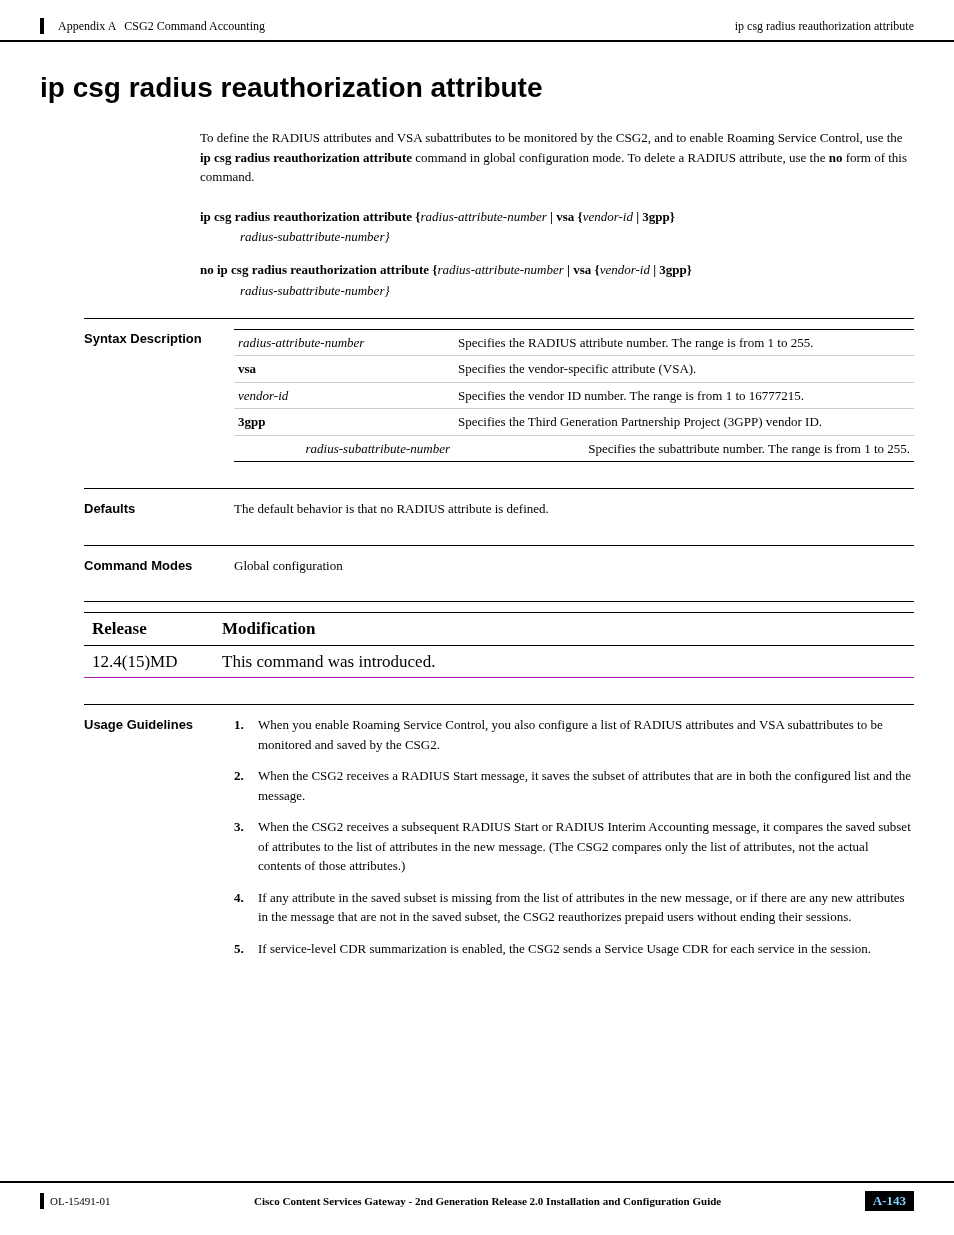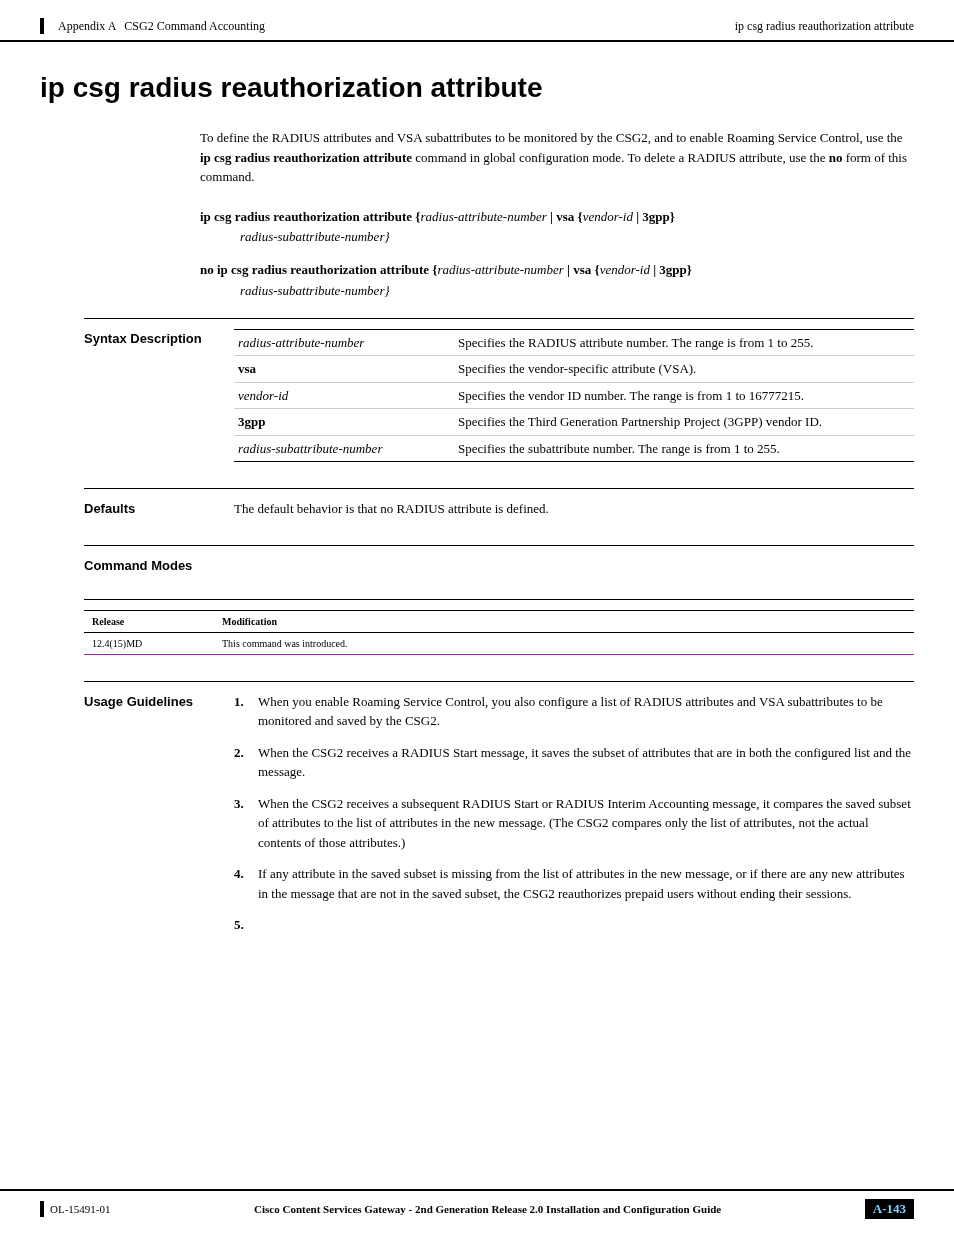--- a/index.html
+++ b/index.html
@@ -42,21 +42,21 @@
       display: inline-block;
       margin-right: 6px;
     }
     .header-right {
       font-size: 12px;
     }
 
     
     .footer {
       position: absolute;
-      bottom: 8px;
+      bottom: 16px;
       left: 0;
       right: 0;
       border-top: 2px solid #000;
       display: flex;
       justify-content: space-between;
       align-items: center;
       padding: 8px 40px;
     }
     .footer-center {
       text-align: center;
@@ -164,33 +164,34 @@
     }
     .syntax-table tr td.bold-cell {
       font-style: normal;
       font-weight: bold;
     }
     .syntax-table tr {
       border-bottom: 1px solid #ccc;
     }
     .syntax-table tr:last-child {
       border-bottom: 1px solid #000;
+      text-align: right;
     }
     .syntax-table tr:first-child {
       border-top: 1px solid #000;
     }
 
     
     .history-table {
       width: 100%;
       border-collapse: collapse;
     }
     .history-table tr td, .history-table tr th {
       padding: 3px 8px;
-      font-size: 10px;
+      font-size: 17px;
       vertical-align: top;
     }
     .history-table thead tr th {
       font-weight: bold;
       border-bottom: 1px solid #000;
       text-align: left;
     }
     .history-table tbody tr td {
       border-bottom: 1px solid #a21caf;
     }
@@ -301,20 +302,21 @@
       </div>
     </div>
 
     <div class="section-row" style="margin-top:16px;">
       <div class="section-label">Defaults</div>
       <div class="section-content defaults-text">The default behavior is that no RADIUS attribute is defined.</div>
     </div>
 
     <div class="section-row" style="margin-top:16px;">
       <div class="section-label">Command Modes</div>
+      <div class="section-content command-modes-text">Global configuration</div>
     </div>
 
     <div class="section-row" style="margin-top:16px;">
       <div class="section-content">
         <table class="history-table">
           <thead>
             <tr>
               <th style="width:130px;">Release</th>
               <th>Modification</th>
             </tr>
@@ -344,20 +346,21 @@
             <li>
               <span class="num">3.</span>
               <span>When the CSG2 receives a subsequent RADIUS Start or RADIUS Interim Accounting message, it compares the saved subset of attributes to the list of attributes in the new message. (The CSG2 compares only the list of attributes, not the actual contents of those attributes.)</span>
             </li>
             <li>
               <span class="num">4.</span>
               <span>If any attribute in the saved subset is missing from the list of attributes in the new message, or if there are any new attributes in the message that are not in the saved subset, the CSG2 reauthorizes prepaid users without ending their sessions.</span>
             </li>
             <li>
               <span class="num">5.</span>
+              <span>If service-level CDR summarization is enabled, the CSG2 sends a Service Usage CDR for each service in the session.</span>
             </li>
           </ol>
       </div>
     </div>
 
   </div>
 
   <div class="footer">
     <div class="footer-left">
       <span class="pipe"></span>

